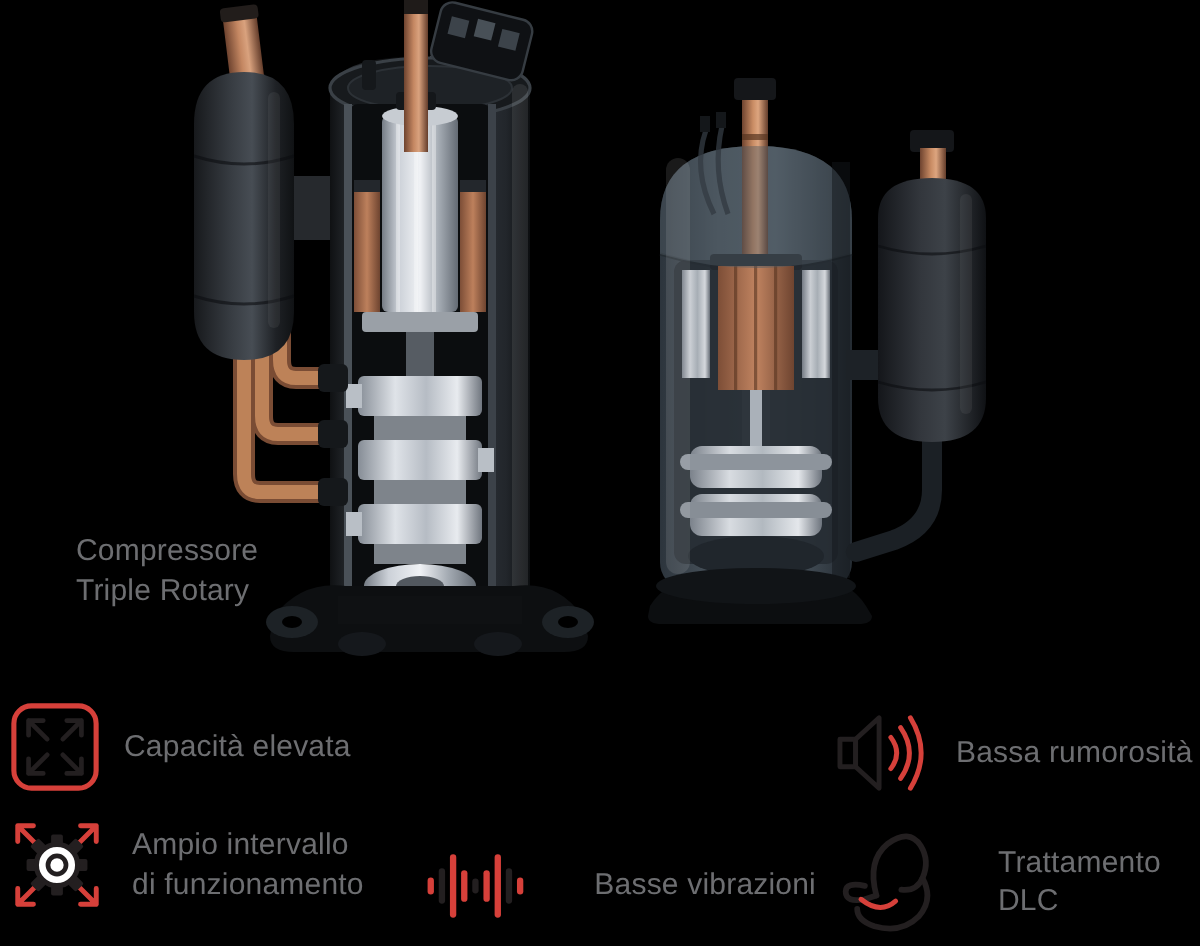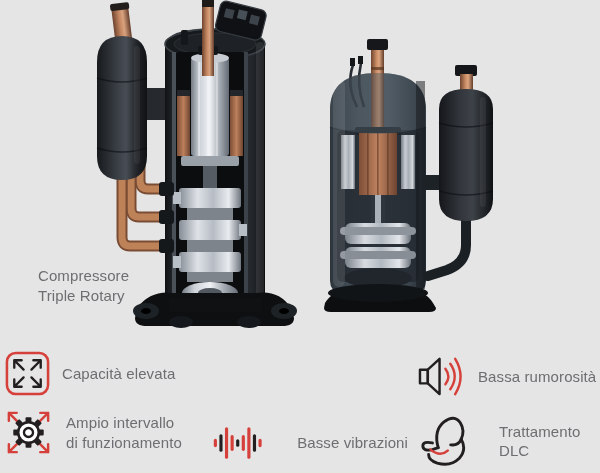--- a/index.html
+++ b/index.html
@@ -16,21 +16,21 @@
   .st-red{stroke:var(--accent);fill:none;}
   .st-ink{stroke:var(--ink);fill:none;}
   .st-ink-w{stroke:var(--ink);fill:#ffffff;}
   .fl-red{fill:var(--accent);}
   .fl-ink{fill:var(--ink);}
   .w140{width:146px;} .w120{width:122px;} .w118{width:118px;} .w130{width:132px;text-align:right;} .w110{width:112px;}
 </style>
 </head>
 <body>
 
-<div class="stage" style="--accent: #d6403a; --ink: #231f20; --textgray: #6d6e71; background: #e5e5e5;">
+<div class="stage" style="--accent: #d6403a; --ink: #231f20; --textgray: #6d6e71; background: #000000;">
 
   <svg class="comp-img" style="left:85px;top:0;" width="212" height="336" viewBox="0 0 212 336">
     <defs>
       <linearGradient id="L_dark" x1="0" y1="0" x2="1" y2="0">
         <stop offset="0" stop-color="#17191c"></stop>
           <stop offset="0.38" stop-color="#383d43"></stop>
         <stop offset="0.58" stop-color="#474d54"></stop>
           <stop offset="0.82" stop-color="#1e2125"></stop>
         <stop offset="1" stop-color="#101214"></stop>
       </linearGradient>

